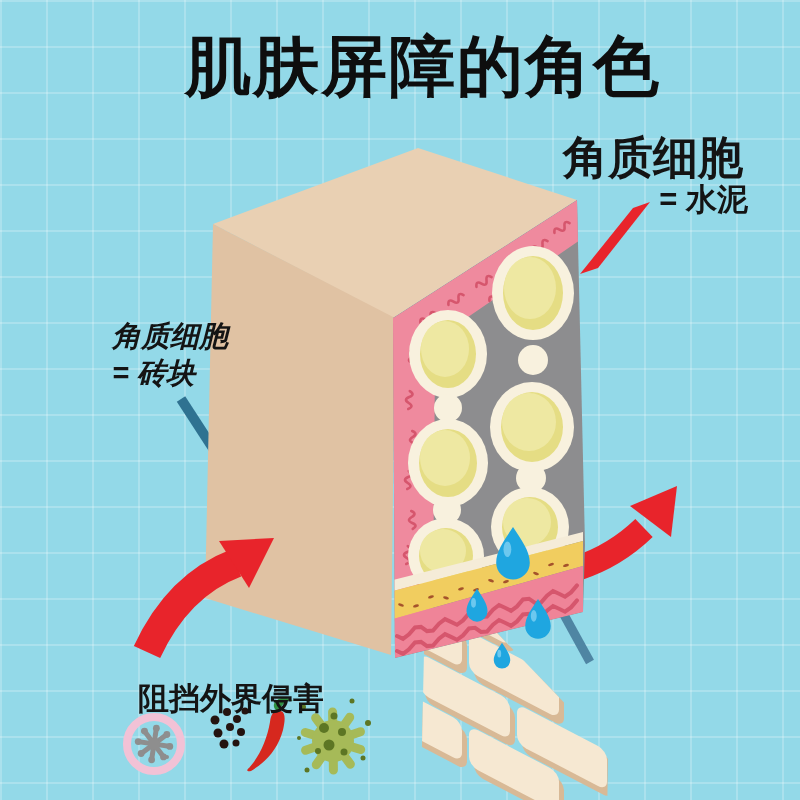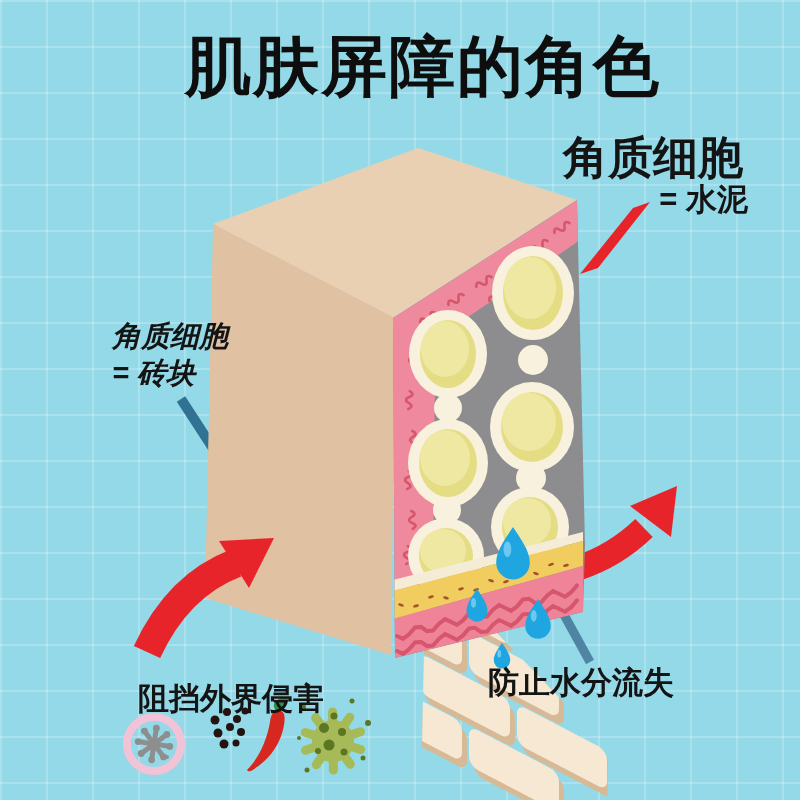--- a/index.html
+++ b/index.html
@@ -392,15 +392,14 @@
 
   <div class="t cement-t">角质细胞</div>
   <div class="t cement-s">= 水泥</div>
 
   <div class="t kera">
     <div>角质细胞</div>
     <div>= 砖块</div>
   </div>
 
   <div class="t block">阻挡外界侵害</div>
-  <div class="t moist">防止水分流失</div>
 
 </div>
 
 </body></html>

